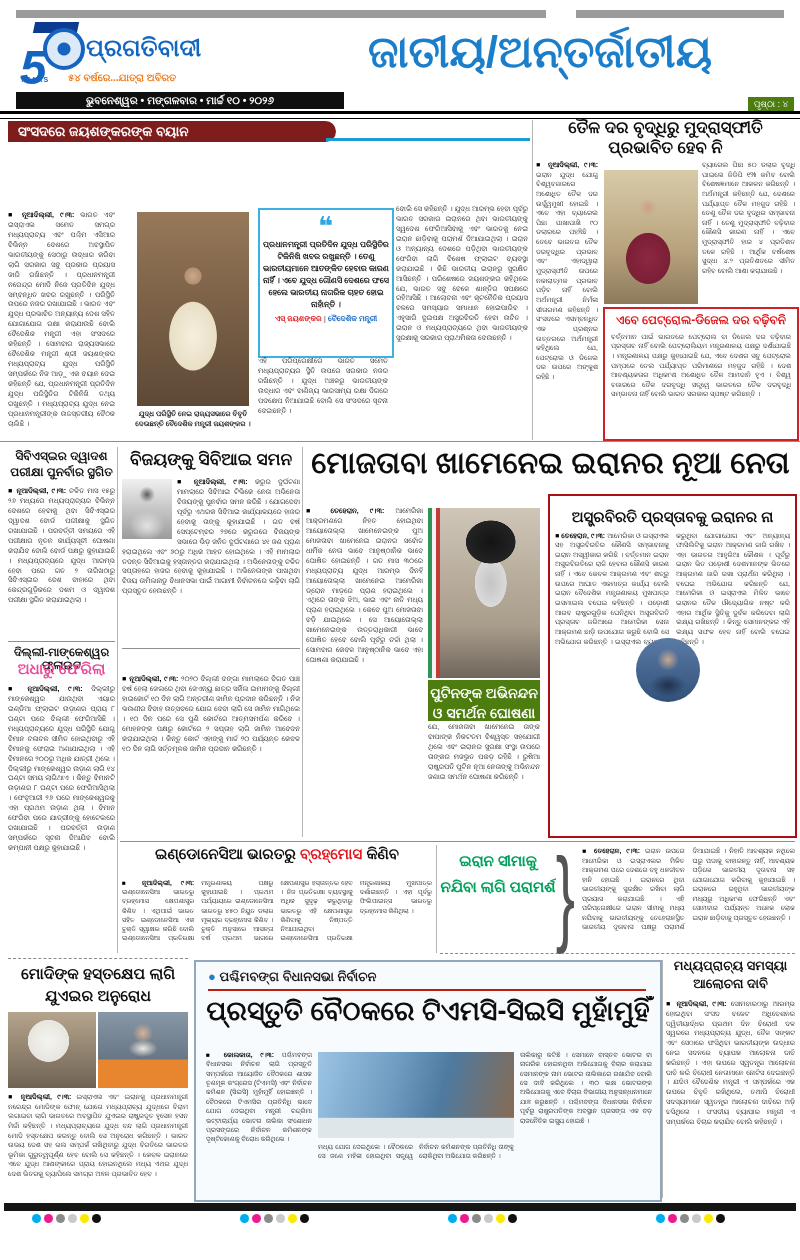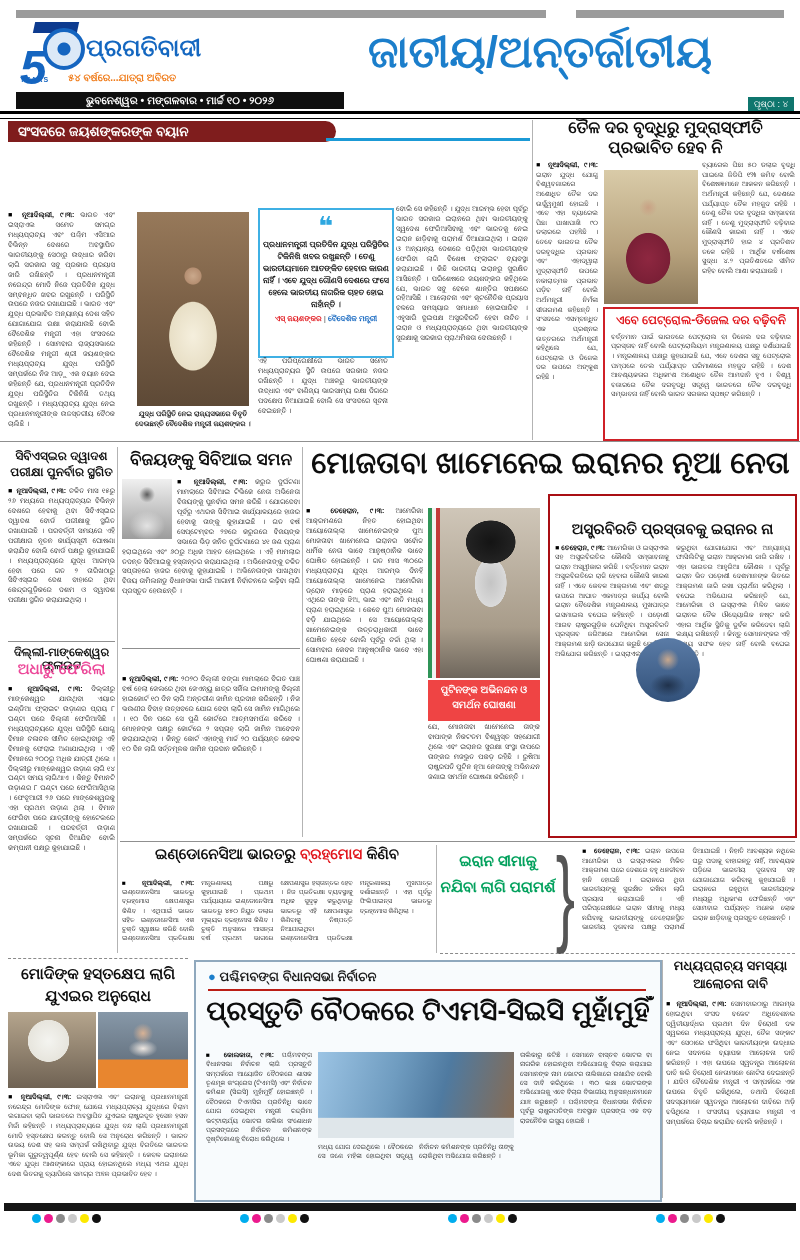--- a/index.html
+++ b/index.html
@@ -16,39 +16,39 @@
   .dash{border-top:1px dashed #8a8a8a;height:0;}
   
   .topbar{background:#9b9b9b;height:8px;}
   .logo5{font-size:48px;font-weight:900;font-style:italic;color:#1565c0;line-height:1;}
   .emblem{display:inline-block;width:34px;height:34px;border-radius:50%;border:4px solid #1565c0;
           background:radial-gradient(circle 6px at 50% 50%,#1565c0 0 6px,#dce9f7 7px 100%);vertical-align:14px;margin-left:-4px;}
   .logoflag{background:#0d3b8f;height:11px;width:44px;transform:skewX(-12deg);}
   .papername{font-size:24px;font-weight:900;color:#1467c0;}
   .tagline{font-size:10px;font-weight:bold;color:#f07c1a;}
   .datebar{background:#0f0f0f;color:#fff;font-size:10.5px;font-weight:bold;text-align:center;line-height:17px;}
-  .pagelabel{background:#0f766e;color:#fff;font-size:9px;text-align:center;line-height:15px;}
+  .pagelabel{background:#4d7c0f;color:#fff;font-size:9px;text-align:center;line-height:15px;}
   .sectiontitle{font-size:44px;font-weight:900;color:#1b7ecb;text-align:center;line-height:1.55;}
   .dblrule{border-top:3px solid #000;border-bottom:1px solid #000;height:4px;}
   
   .kicker{background:#7f1d1d;color:#fff;font-size:13.5px;font-weight:800;line-height:21px;
           padding-left:10px;border-radius:0 12px 12px 0;}
   .kickerline{background:#1b9ad6;height:3px;}
   .leadhead{font-size:38px;letter-spacing:-1px;text-shadow:3px 3px 0 #c4c4c4;line-height:64px;white-space:nowrap;}
   .quotebox{border:2px solid #3fb0e4;padding:3px;text-align:center;overflow:hidden;}
   .qicon{color:#2da7e0;font-size:26px;line-height:1;font-weight:bold;}
   .qtext{font-size:8px;font-weight:bold;line-height:1.5;color:#111;}
   .qattr{font-size:7.5px;font-weight:bold;margin-top:3px;}
   .qrole{color:#1467c0;}
   .cap{font-size:7px;font-weight:bold;text-align:center;line-height:1.4;}
   
   .redbox{border:2px solid #cf2027;padding:4px 6px;overflow:hidden;}
   .redboxhead{font-size:12px;font-weight:900;color:#e1161c;text-align:center;line-height:1.3;margin-bottom:3px;}
   .cfbox{border:2px solid #a90f14;padding:5px;overflow:hidden;}
-  .bluecap{background:#ef4444;color:#fff;font-size:10px;font-weight:800;text-align:center;line-height:1.45;padding-top:3px;overflow:hidden;}
+  .bluecap{background:#4d7c0f;color:#fff;font-size:14px;font-weight:800;text-align:center;line-height:1.45;padding-top:3px;overflow:hidden;}
   .greenhead{font-size:15px;font-weight:900;color:#00a05c;text-align:center;line-height:1.72;text-shadow:0 0 1px #bfe8d4;}
   .brace{font-size:105px;font-weight:200;color:#555;transform:scaleX(.55);line-height:112px;}
   .centerbox{border:2px solid #8fa8bd;background:#f8fbfd;}
   .bengalkicker{font-size:13px;font-weight:800;border-bottom:2px solid #bb1d15;padding-bottom:4px;}
   .bullet{color:#1b7ecb;}
   
   .ph{overflow:hidden;background:#999;}
   .ph-jaishankar{background:
     radial-gradient(ellipse 36% 30% at 50% 64%,#f5efdd 0%,#e8dfc6 58%,rgba(0,0,0,0) 60%),
     radial-gradient(circle 9px at 50% 33%,#caa98c 0%,#b58f72 90%,rgba(0,0,0,0) 100%),
@@ -171,21 +171,21 @@
   <div class="abs hl" style="left:306px;top:446px;width:489px;font-size:30px;height:56px;overflow:hidden;">ମୋଜତାବା ଖାମେନେଇ ଇରାନର ନୂଆ ନେତା</div>
   <div class="abs bt" style="left:306px;top:506px;width:117px;height:330px;">
     <span class="dl">■ ତେହେରାନ, ୯।୩:</span>
     <span>ଆମେରିକା ଆକ୍ରମଣରେ ନିହତ ହୋଇଥିବା ଆୟୋତୋଲ୍ଲା ଖାମେନେଇଙ୍କ ପୁଅ ମୋଜତାବା ଖାମେନେଇ ଇରାନର ସର୍ବୋଚ୍ଚ ଧାର୍ମିକ ନେତା ଭାବେ ଆନୁଷ୍ଠାନିକ ଭାବେ ଘୋଷିତ ହୋଇଛନ୍ତି । ଗତ ମାସ ୩୦ରେ ମଧ୍ୟପ୍ରାଚ୍ୟ ଯୁଦ୍ଧ ଆରମ୍ଭ ଦିନହିଁ ଆୟୋତୋଲ୍ଲା ଖାମେନେଇ ଆମେରିକା ଡ୍ରୋନ ମାଡ଼ରେ ପ୍ରାଣ ହରାଇଥିଲେ । ଏଥିରେ ତାଙ୍କ ଝିଅ, ଭାଇ ଏବଂ ନାତି ମଧ୍ୟ ପ୍ରାଣ ହରାଇଥିଲେ । କେବେ ପୁଅ ମୋଜତାବା ବଡ଼ି ଯାଇଥିଲେ । ସେ ଆୟୋତୋଲ୍ଲା ଖାମେନେଇଙ୍କ ଉତ୍ତରାଧିକାରୀ ଭାବେ ଘୋଷିତ ହେବେ ବୋଲି ପୂର୍ବରୁ ଚର୍ଚ୍ଚା ଥିଲା । ସୋମବାର କେବଳ ଆନୁଷ୍ଠାନିକ ଭାବେ ଏହା ଘୋଷଣା କରାଯାଇଛି ।</span>
   </div>
   <div class="abs ph ph-khamenei" style="left:428px;top:508px;width:112px;height:170px;"></div>
   <div class="abs bluecap" style="left:428px;top:680px;width:112px;height:38px;">ପୁଟିନଙ୍କ ଅଭିନନ୍ଦନ ଓ ସମର୍ଥନ ଘୋଷଣା</div>
   <div class="abs bt" style="left:428px;top:722px;width:112px;height:114px;">ଯେ, ମୋଜତାବା ଖାମେନେଇ ତାଙ୍କ ବାପାଙ୍କ ନିକଟତମ ବିଶ୍ୱସ୍ତ ସହଯୋଗୀ ଥିଲେ ଏବଂ ଇରାନର ସୁରକ୍ଷା ସଂସ୍ଥା ଉପରେ ତାଙ୍କର ମଜଭୁତ ପକଡ଼ ରହିଛି । ରୁଷିଆ ରାଷ୍ଟ୍ରପତି ପୁଟିନ ନୂଆ ନେତାଙ୍କୁ ଅଭିନନ୍ଦନ ଜଣାଇ ସମର୍ଥନ ଘୋଷଣା କରିଛନ୍ତି ।</div>
 
   <div class="abs cfbox" style="left:548px;top:494px;width:235px;height:330px;">
-    <div class="hl" style="font-size:15px;line-height:1.3;margin:18px 0 4px;">ଅସ୍ତ୍ରବିରତି ପ୍ରସ୍ତାବକୁ ଇରାନର ନା</div>
+    <div class="hl" style="font-size:15px;line-height:1.3;margin:6px 0 4px;">ଅସ୍ତ୍ରବିରତି ପ୍ରସ୍ତାବକୁ ଇରାନର ନା</div>
     <div class="bt" style="font-size:6.8px;height:272px;column-count:2;column-gap:7px;">
       <span class="dl">■ ତେହେରାନ, ୯।୩:</span>
       <span>ଆମେରିକା ଓ ଇସ୍ରାଏଲ ସହ ଅସ୍ତ୍ରବିରତିର କୌଣସି ସମ୍ଭାବନାକୁ ଇରାନ ଅସ୍ୱୀକାର କରିଛି । ବର୍ତ୍ତମାନ ଇରାନ ଅସ୍ତ୍ରବିରତିରେ ରାଜି ହେବାର କୌଣସି କାରଣ ନାହିଁ । ଏବେ କେବଳ ଆକ୍ରମଣ ଏବଂ ଶତ୍ରୁ ଉପରେ ଆଘାତ ଏକମାତ୍ର କାର୍ଯ୍ୟ ବୋଲି ଇରାନ ବୈଦେଶିକ ମନ୍ତ୍ରଣାଳୟ ମୁଖପାତ୍ର ଇସମାଇଲ ବଘେଇ କହିଛନ୍ତି । ପଡ଼ୋଶୀ ଆରବ ରାଷ୍ଟ୍ରଗୁଡ଼ିକ ଘେନିଥିବା ଅସ୍ତ୍ରବିରତି ପ୍ରସ୍ତାବ ଜରିଆରେ ଆମେରିକା ସେନା ଆକ୍ରମଣ ଛାଡ଼ି ଉପଯୋଗ କରୁଛି ବୋଲି ସେ ଅଭିଯୋଗ କରିଛନ୍ତି । ଇସ୍ରାଏଲ ବ୍ୟବହାର କରୁଥିବା ଯୋଗାଯୋଗ ଏବଂ ଅନ୍ୟାନ୍ୟ ଫାସିଲିଟିକୁ ଇରାନ ଆକ୍ରମଣ ଜାରି ରଖିବ । ଏହା ଭାରତର ଆହୁରିଆ କୌଶଳ । ପୂର୍ବରୁ ଇରାନ ଭିତ ପଡ଼ୋଶୀ ଦେଶମାନଙ୍କ ଭିତରେ ଆକ୍ରମଣ ଜାରି ରଖା ପ୍ରାର୍ଥନା କରିଥିଲା । ବଘେଇ ଅଭିଯୋଗ କରିଛନ୍ତି ଯେ, ଆମେରିକା ଓ ଇସ୍ରାଏଲ ମିଳିତ ଭାବେ ଇରାନର ତୈଳ ଔଦ୍ୟୋଗିକ ନଷ୍ଟ କରି ଏହାର ଆର୍ଥିକ ସ୍ଥିତିକୁ ଦୁର୍ବଳ କରିଦେବା ଲାଗି ଲକ୍ଷ୍ୟ ରଖିଛନ୍ତି । କିନ୍ତୁ ସେମାନଙ୍କର ଏହି ଲକ୍ଷ୍ୟ ସଫଳ ହେବ ନାହିଁ ବୋଲି ବଘେଇ କହିଛନ୍ତି ।</span>
     </div>
     <div class="abs ph ph-baghaei" style="left:86px;top:142px;width:64px;height:64px;"></div>
   </div>
 
   <div class="abs hdiv" style="left:120px;top:841px;width:675px;"></div>
 
   <div class="abs hl" style="left:122px;top:845px;width:310px;font-size:15px;white-space:nowrap;overflow:hidden;">

